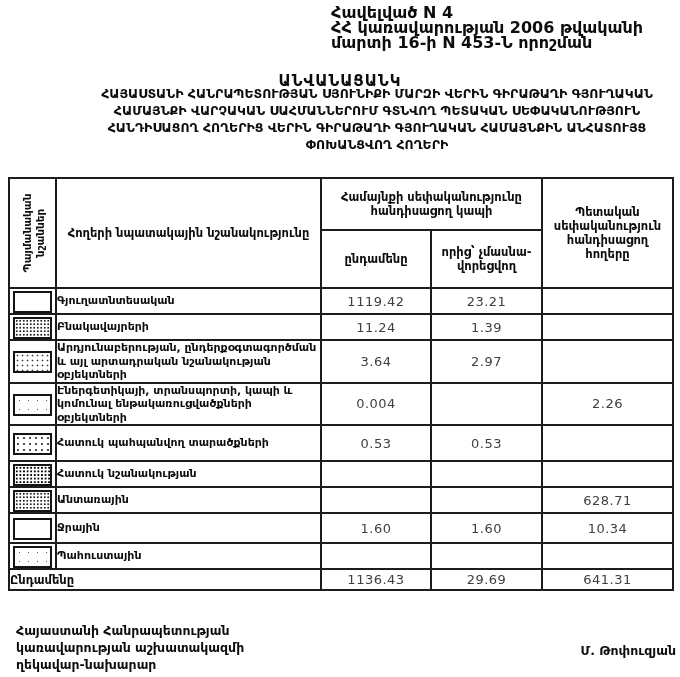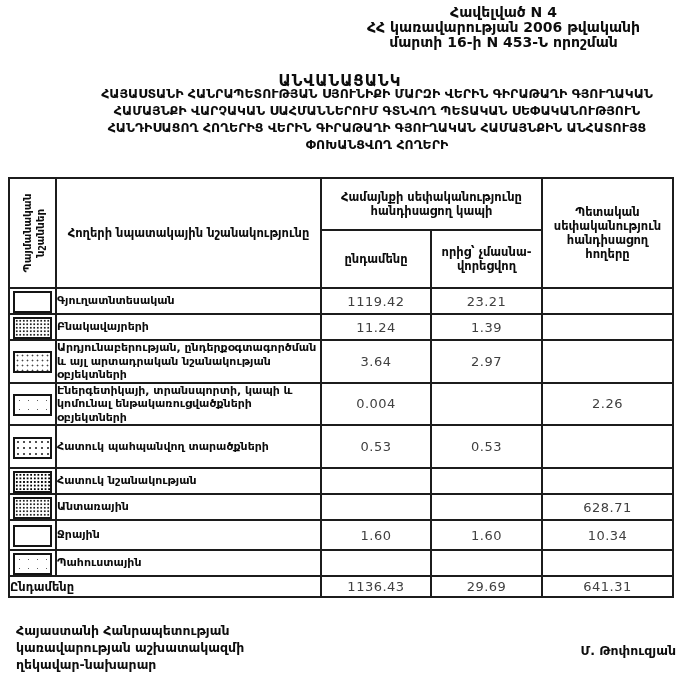--- a/index.html
+++ b/index.html
@@ -4,21 +4,21 @@
 <style>
   html,body{margin:0;padding:0;}
   body{
     width:680px;height:677px;position:relative;overflow:hidden;
     background:#ffffff;color:#0d0d0d;
     font-family:"DejaVu Sans",sans-serif;
     -webkit-font-smoothing:antialiased;
   }
   .note{
     position:absolute;top:5px;right:4px;width:345px;
-    text-align:center;font-weight:bold;font-size:14px;line-height:15px;
+    text-align:left;font-weight:bold;font-size:16px;line-height:15px;
   }
   .doc-title{
     position:absolute;top:72px;left:0;width:100%;text-align:center;
     font-weight:bold;font-size:15px;letter-spacing:1px;
   }
   .doc-subtitle{
     position:absolute;top:85px;left:0;width:100%;text-align:center;
     font-weight:bold;font-size:12.5px;line-height:17px;margin-left:37px;
   }
   table.land{
@@ -132,21 +132,21 @@
       <td class="num">2.97</td>
       <td class="num"></td>
     </tr>
     <tr style="height:36px">
       <td class="sw-cell"><span class="sw" data-pattern="sparse"></span></td>
       <td class="lbl">Էներգետիկայի, տրանսպորտի, կապի և կոմունալ ենթակառուցվածքների  օբյեկտների</td>
       <td class="num">0.004</td>
       <td class="num"></td>
       <td class="num">2.26</td>
     </tr>
-    <tr style="height:43px">
+    <tr style="height:36px">
       <td class="sw-cell"><span class="sw" data-pattern="light"></span></td>
       <td class="lbl">Հատուկ պահպանվող տարածքների</td>
       <td class="num">0.53</td>
       <td class="num">0.53</td>
       <td class="num"></td>
     </tr>
     <tr style="height:23px">
       <td class="sw-cell"><span class="sw" data-pattern="dark"></span></td>
       <td class="lbl">Հատուկ նշանակության</td>
       <td class="num"></td>

